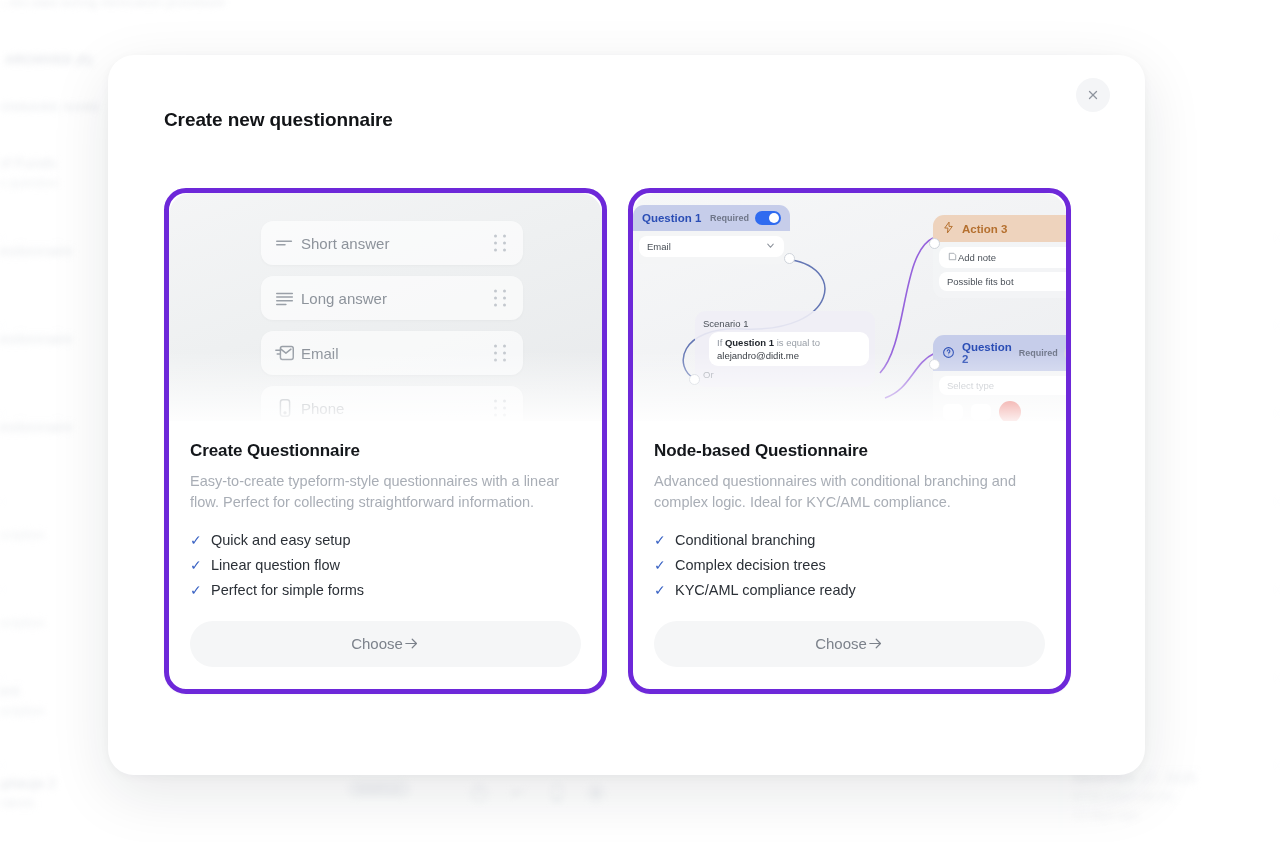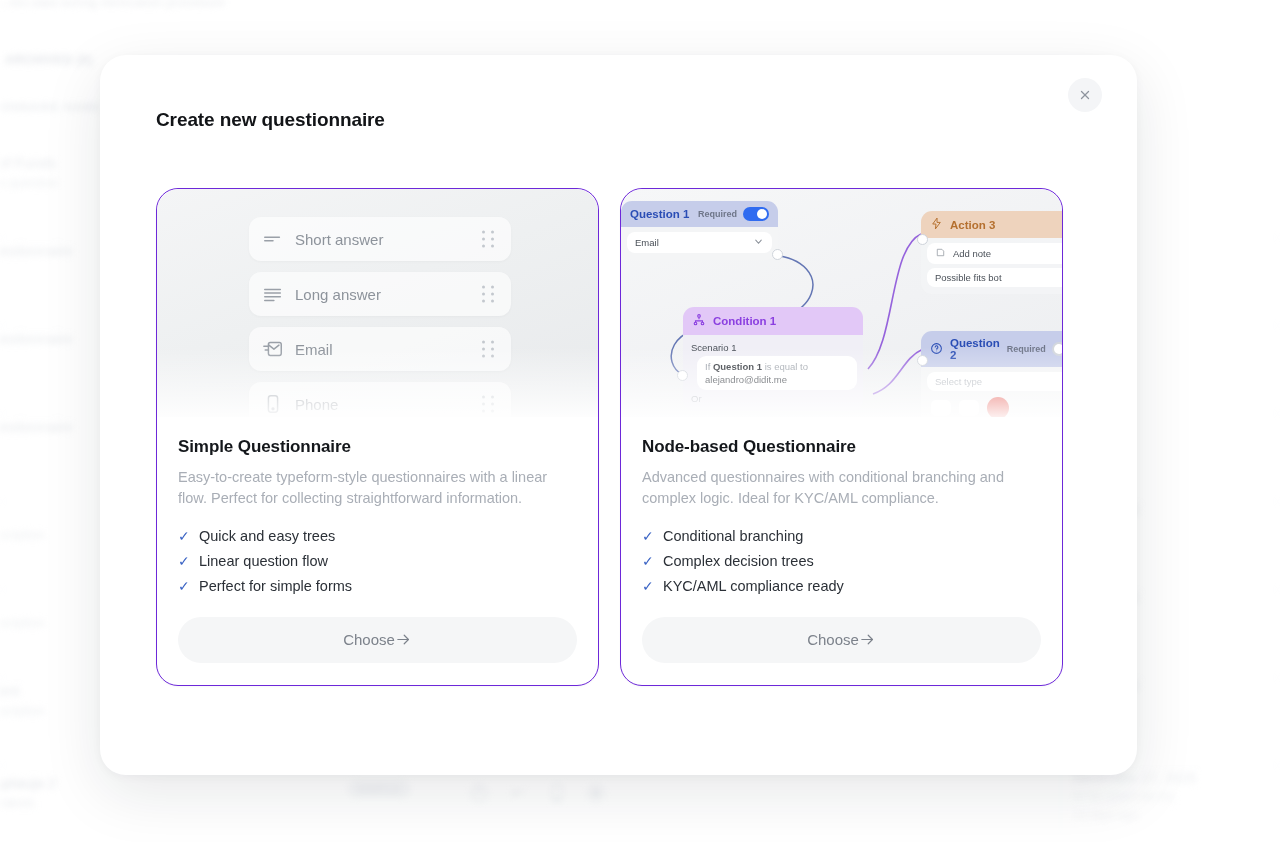--- a/index.html
+++ b/index.html
@@ -69,21 +69,21 @@
     position: absolute; left: 347px; top: 10px;
     font-size: 11px; letter-spacing: .5px; color: #eeeff2; font-weight: 600;
     background: #f8f9fa; border-radius: 10px; padding: 3px 10px;
   }
   .bg-icons { position: absolute; left: 468px; top: 12px; display: flex; gap: 17px; align-items: center; }
   .bg-ic { color: #eceef1; }
 
   
   .modal {
     position: absolute;
-    left: 100px; top: 55px;
+    left: 108px; top: 55px;
     width: 1037px; height: 720px;
     background: #ffffff;
     border-radius: 26px;
     box-shadow: 0 18px 60px rgba(20,25,40,.10), 0 2px 10px rgba(20,25,40,.04);
     overflow: hidden;
   }
   .close-btn {
     position: absolute; right: 35px; top: 23px;
     width: 34px; height: 34px; border-radius: 50%;
     background: #f4f5f7; border: none; cursor: pointer;
@@ -99,21 +99,21 @@
     font-size: 14.5px; color: #a8adb5;
   }
 
   .cards {
     position: absolute; left: 56px; top: 133px;
     width: 908px; display: flex; gap: 21px;
   }
   .card {
     width: 443px;
     background: #ffffff;
-    border: 1px solid #6d28d9;
+    border: 5px solid #6d28d9;
     border-radius: 22px;
     overflow: hidden;
     box-shadow: 0 1px 2px rgba(20,25,40,.03);
     display: flex; flex-direction: column;
   }
 
   
   .preview {
     position: relative; height: 228px; overflow: hidden;
     border-radius: 22px 22px 0 0;
@@ -124,21 +124,21 @@
     position: absolute; left: 0; right: 0; bottom: 0; height: 70px;
     background: linear-gradient(to bottom, rgba(255,255,255,0), rgba(255,255,255,.92));
     pointer-events: none;
   }
 
   
   .q-item {
     position: absolute; left: 92px; width: 262px; height: 44px;
     background: rgba(255,255,255,.62);
     border-radius: 12px;
-    display: flex; align-items: center; gap: 11px;
+    display: flex; align-items: center; gap: 5px;
     padding: 0 13px;
     box-shadow: 0 1px 3px rgba(0,0,0,.03);
   }
   .q-item .q-ic { color: #9aa0a8; display: flex; }
   .q-item .q-lbl { font-size: 15px; color: #8d939b; }
   .q-item .q-grip {
     position: absolute; right: 16px; top: 50%; transform: translateY(-50%);
     display: grid; grid-template-columns: 4px 4px; gap: 4px 5px;
   }
   .q-item .q-grip i { width: 3px; height: 3px; border-radius: 50%; background: #c3c8ce; display: block; }
@@ -373,26 +373,26 @@
                 <i></i>
                 <i></i>
                 <i></i>
               </span>
           </div>
 
           <div class="preview-fade"></div>
         </div>
 
         <div class="card-body">
-          <div class="card-h">Simple Questionnaire</div>
+          <div class="card-h">Create Questionnaire</div>
           <div class="card-p">Easy-to-create typeform-style questionnaires with a linear flow. Perfect for collecting straightforward information.</div>
           <ul class="feat">
             <li>
               <span class="tick">✓</span>
-              <span class="ftxt">Quick and easy trees</span>
+              <span class="ftxt">Quick and easy setup</span>
             </li>
             <li>
               <span class="tick">✓</span>
               <span class="ftxt">Linear question flow</span>
             </li>
             <li>
               <span class="tick">✓</span>
               <span class="ftxt">Perfect for simple forms</span>
             </li>
           </ul>
@@ -437,31 +437,20 @@
                   <svg width="11" height="11" viewBox="0 0 24 24" fill="none" stroke="#8a9099" stroke-width="2.2" stroke-linecap="round">
                       <polyline points="6,9 12,16 18,9"></polyline>
                     </svg>
                 </span>
               </div>
             </div>
           </div>
           <div class="port" style="left:151px; top:60px"></div>
 
           <div class="node" style="left:62px; top:118px; width:180px;">
-            <div class="node-hdr" style="background:#e2c8f7; color:#8b3fe0;">
-              <span>
-                <svg width="14" height="14" viewBox="0 0 24 24" fill="none" stroke="currentColor" stroke-width="1.9">
-                    <circle cx="12" cy="5" r="2.2"></circle>
-                    <circle cx="6" cy="18" r="2.2"></circle>
-                    <circle cx="18" cy="18" r="2.2"></circle>
-                    <path d="M12 7.2v3.3M6 15.8v-2.3h12v2.3"></path>
-                  </svg>
-              </span>
-              <span>Condition 1</span>
-            </div>
             <div class="node-body" style="background:rgba(240,238,246,.9)">
               <div style="font-size:9.5px;color:#4a5058;padding:2px 2px 3px">Scenario 1</div>
               <div style="background:#fff;border-radius:9px;padding:5px 8px;margin-left:8px">
                 <div style="font-size:9.5px;line-height:1.35">
                   <span style="color:#8e949e">If</span>
                   <span style="color:#1f242b;font-weight:700">Question 1</span>
                   <span style="color:#9aa0a8">is equal to</span>
                 </div>
                 <div style="font-size:9.5px;color:#2b3037">alejandro@didit.me</div>
               </div>
@@ -473,21 +462,21 @@
           <div class="node" style="left:300px; top:22px; width:162px;">
             <div class="node-hdr" style="background:#eed3bd; color:#b5702f;">
               <span>
                 <svg width="13" height="13" viewBox="0 0 24 24" fill="none" stroke="currentColor" stroke-width="1.8" stroke-linejoin="round">
                     <polygon points="13,2 5,13 11,13 10,22 19,10 13,10"></polygon>
                   </svg>
               </span>
               <span>Action 3</span>
             </div>
             <div class="node-body">
-              <div class="node-field" style="margin-top:0;justify-content:flex-start;gap:7px">
+              <div class="node-field" style="margin-top:0;justify-content:flex-start;gap:0">
                 <span>
                   <svg width="11" height="11" viewBox="0 0 24 24" fill="none" stroke="#9aa0a8" stroke-width="1.8" stroke-linejoin="round">
                       <path d="M5 5h10l4 4v10H5z"></path>
                     </svg>
                 </span>
                 <span>Add note</span>
               </div>
               <div class="node-field">
                 <span>Possible fits bot</span>
               </div>

